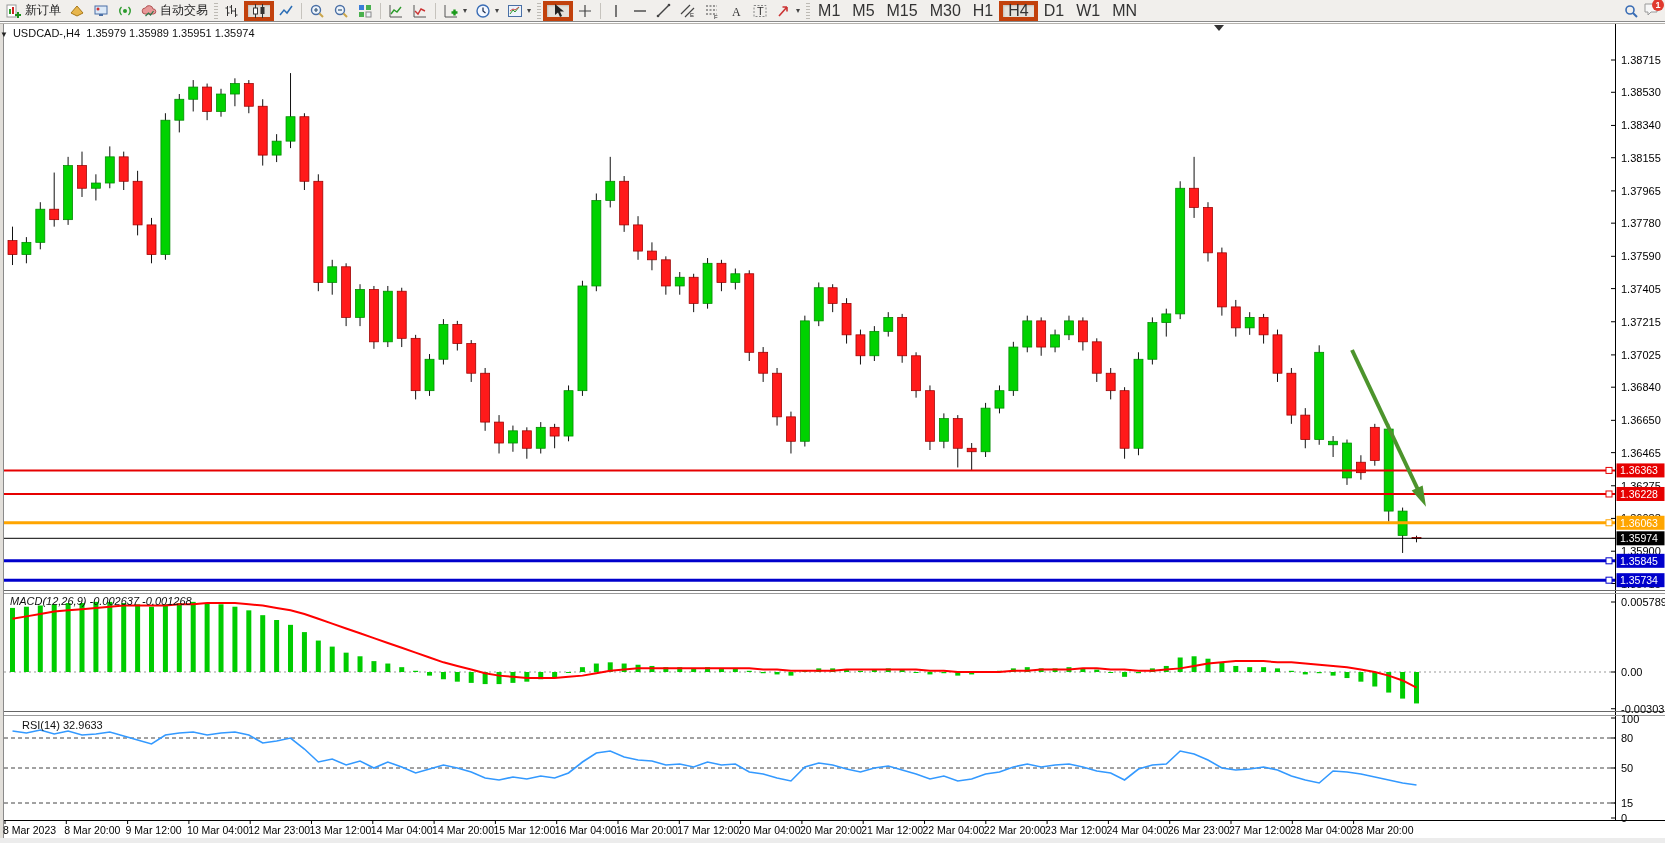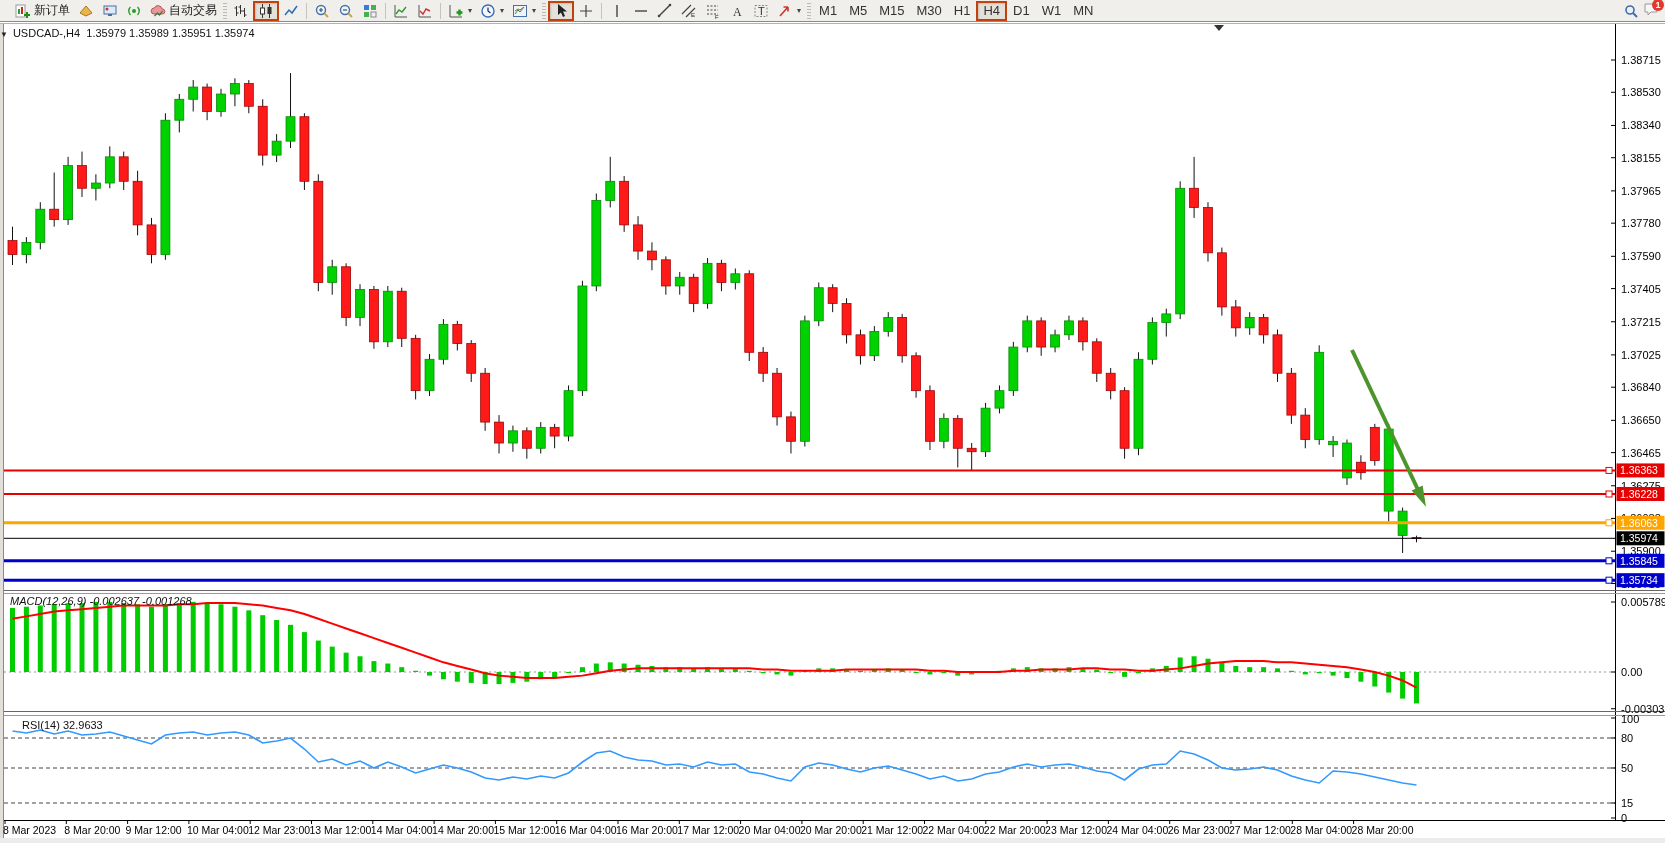--- a/index.html
+++ b/index.html
@@ -1,25 +1,25 @@
 <!DOCTYPE html>
 <html><head>
 <meta charset="utf-8">
 <style>
   html,body{margin:0;padding:0;background:#fff;}
   .screen{position:relative;width:1665px;height:843px;overflow:hidden;background:#fff;
           font-family:"Liberation Sans",sans-serif;}
   
   .toolbar{position:absolute;left:0;top:0;width:1665px;height:22px;background:#f1efec;
-           border-bottom:1px solid #8a8a8a;display:flex;align-items:center;z-index:5;padding-left:11px;box-sizing:border-box;}
+           border-bottom:1px solid #8a8a8a;display:flex;align-items:center;z-index:5;padding-left:2px;box-sizing:border-box;}
   .tbtn{height:20px;border:1px solid transparent;background:transparent;display:inline-flex;
         align-items:center;gap:3px;padding:0 3px;font-family:"Liberation Sans",sans-serif;
         font-size:12px;color:#222;cursor:default;}
-  .tbtn.pressed{border:2px solid #c2410c;background:#e4e1db;box-shadow:inset 1px 1px 2px rgba(0,0,0,.15);}
-  .tf{font-size:13px;padding:0 5px;color:#333;}
+  .tbtn.pressed{border:4px solid #c2410c;background:#e4e1db;box-shadow:inset 1px 1px 2px rgba(0,0,0,.15);}
+  .tf{font-size:16px;padding:0 5px;color:#333;}
   .ticon{width:16px;height:16px;display:inline-block;line-height:0;}
   .caret{font-size:8px;color:#444;margin-left:1px;}
   .sep{width:1px;height:16px;background:#c6c3bd;margin:0 3px;}
   .grip{width:4px;height:16px;margin:0 2px;background:repeating-linear-gradient(to bottom,#bdbab4 0 1px,transparent 1px 3px);}
   .spacer{flex:1;}
   .chatwrap{position:relative;margin-right:6px;}
   .badge{position:absolute;top:-2px;right:-5px;width:12px;height:12px;border-radius:50%;
          background:#e03a2f;color:#fff;font-size:9px;font-weight:bold;text-align:center;line-height:12px;}
   
   .overlay{position:absolute;z-index:3;font-size:11px;color:#111;white-space:nowrap;}

